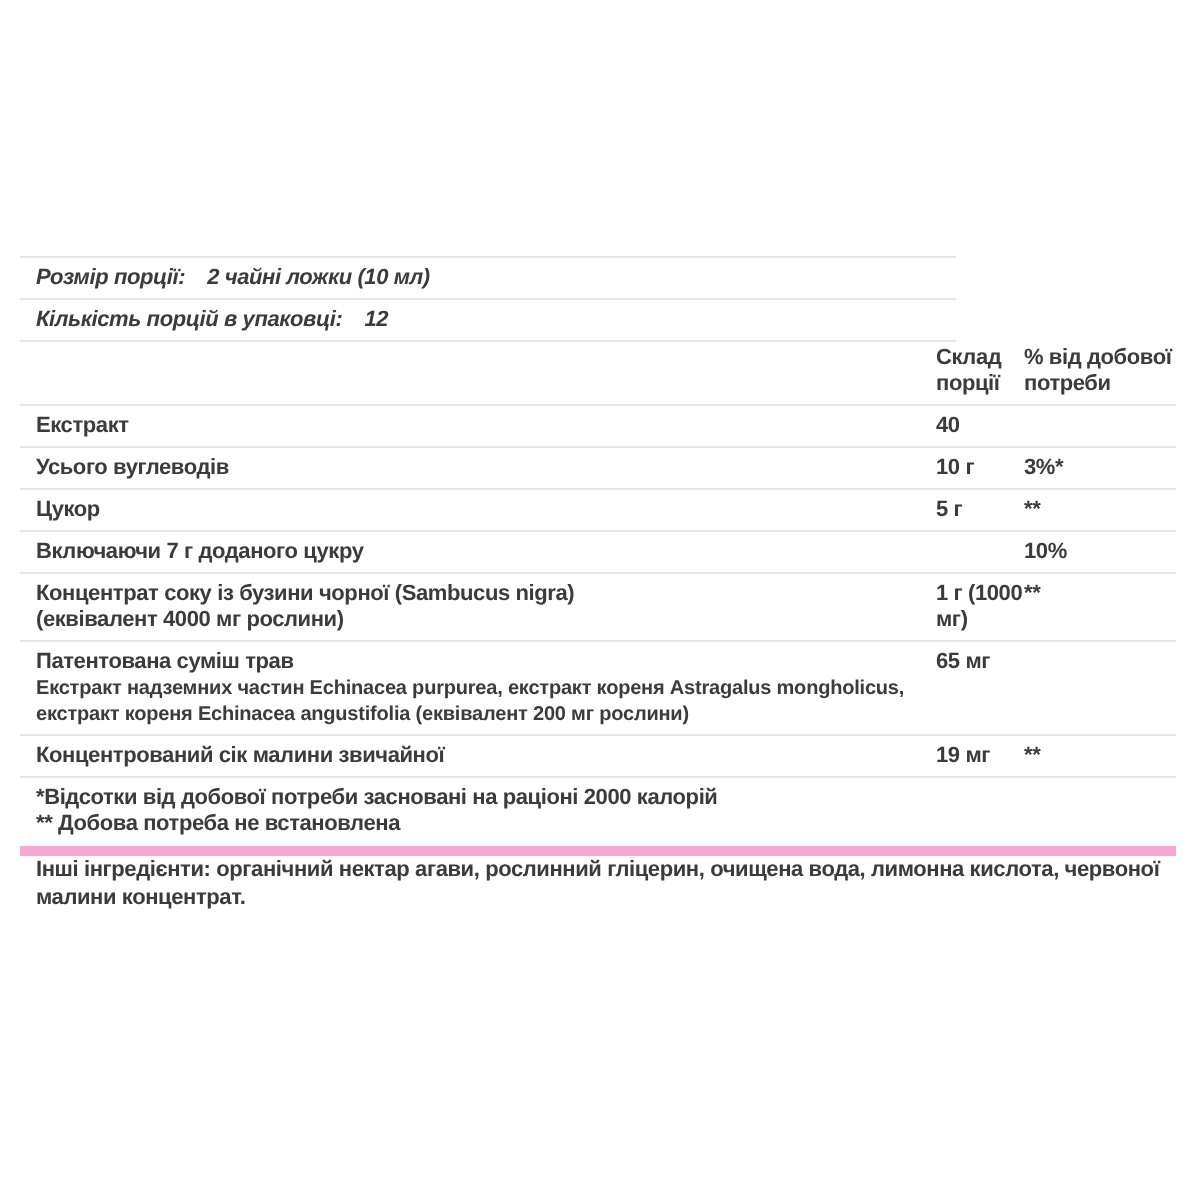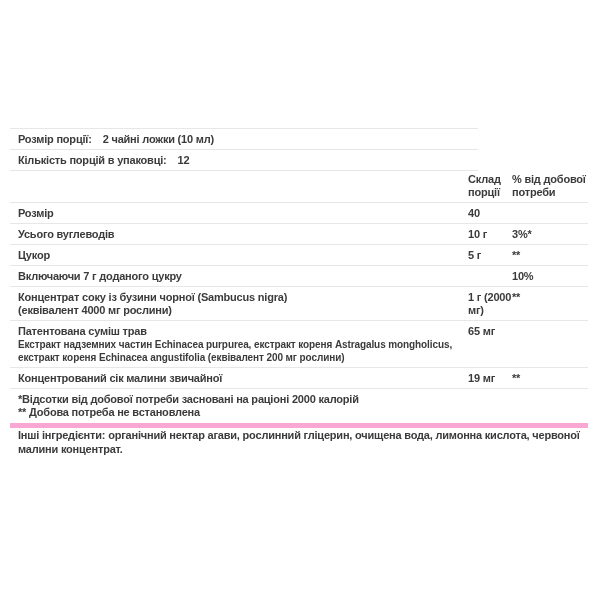--- a/index.html
+++ b/index.html
@@ -22,20 +22,21 @@
   
   .serving-block{
     width:468px;
     border-top:1px solid #e7e7e7;
   }
   .serving-row{
     display:flex;
     align-items:flex-start;
     padding:4px 0 3px 8px;
     border-bottom:1px solid #e7e7e7;
+    font-style:italic;
   }
   .serving-row .s-label{white-space:nowrap;}
   .serving-row .s-value{margin-left:11px;white-space:nowrap;}
   
   .row{
     display:flex;
     padding:4px 0 3px 8px;
     border-bottom:1px solid #e7e7e7;
   }
   .row .c-name{flex:1 1 auto;padding-right:8px;}
@@ -73,21 +74,21 @@
     </div>
   </div>
 
   <div class="row header-row">
     <div class="c-name"></div>
     <div class="c-amount">Склад порції</div>
     <div class="c-dv">% від добової потреби</div>
   </div>
 
   <div class="row">
-    <div class="c-name">Розмір</div>
+    <div class="c-name">Екстракт</div>
     <div class="c-amount">40</div>
     <div class="c-dv"></div>
   </div>
 
   <div class="row">
     <div class="c-name">Усього вуглеводів</div>
     <div class="c-amount">10 г</div>
     <div class="c-dv">3%*</div>
   </div>
 
@@ -101,21 +102,21 @@
     <div class="c-name">Включаючи 7 г доданого цукру</div>
     <div class="c-amount"></div>
     <div class="c-dv">10%</div>
   </div>
 
   <div class="row">
     <div class="c-name">
       <span class="sub-line">Концентрат соку із бузини чорної (Sambucus nigra)</span>
       <span class="sub-line">(еквівалент 4000 мг рослини)</span>
     </div>
-    <div class="c-amount">1 г (2000 мг)</div>
+    <div class="c-amount">1 г (1000 мг)</div>
     <div class="c-dv">**</div>
   </div>
 
   <div class="row">
     <div class="c-name">
       <span class="sub-line">Патентована суміш трав</span>
       <span class="desc-line">Екстракт надземних частин Echinacea purpurea, екстракт кореня Astragalus mongholicus, екстракт кореня Echinacea angustifolia (еквівалент 200 мг рослини)</span>
     </div>
     <div class="c-amount">65 мг</div>
     <div class="c-dv"></div>

